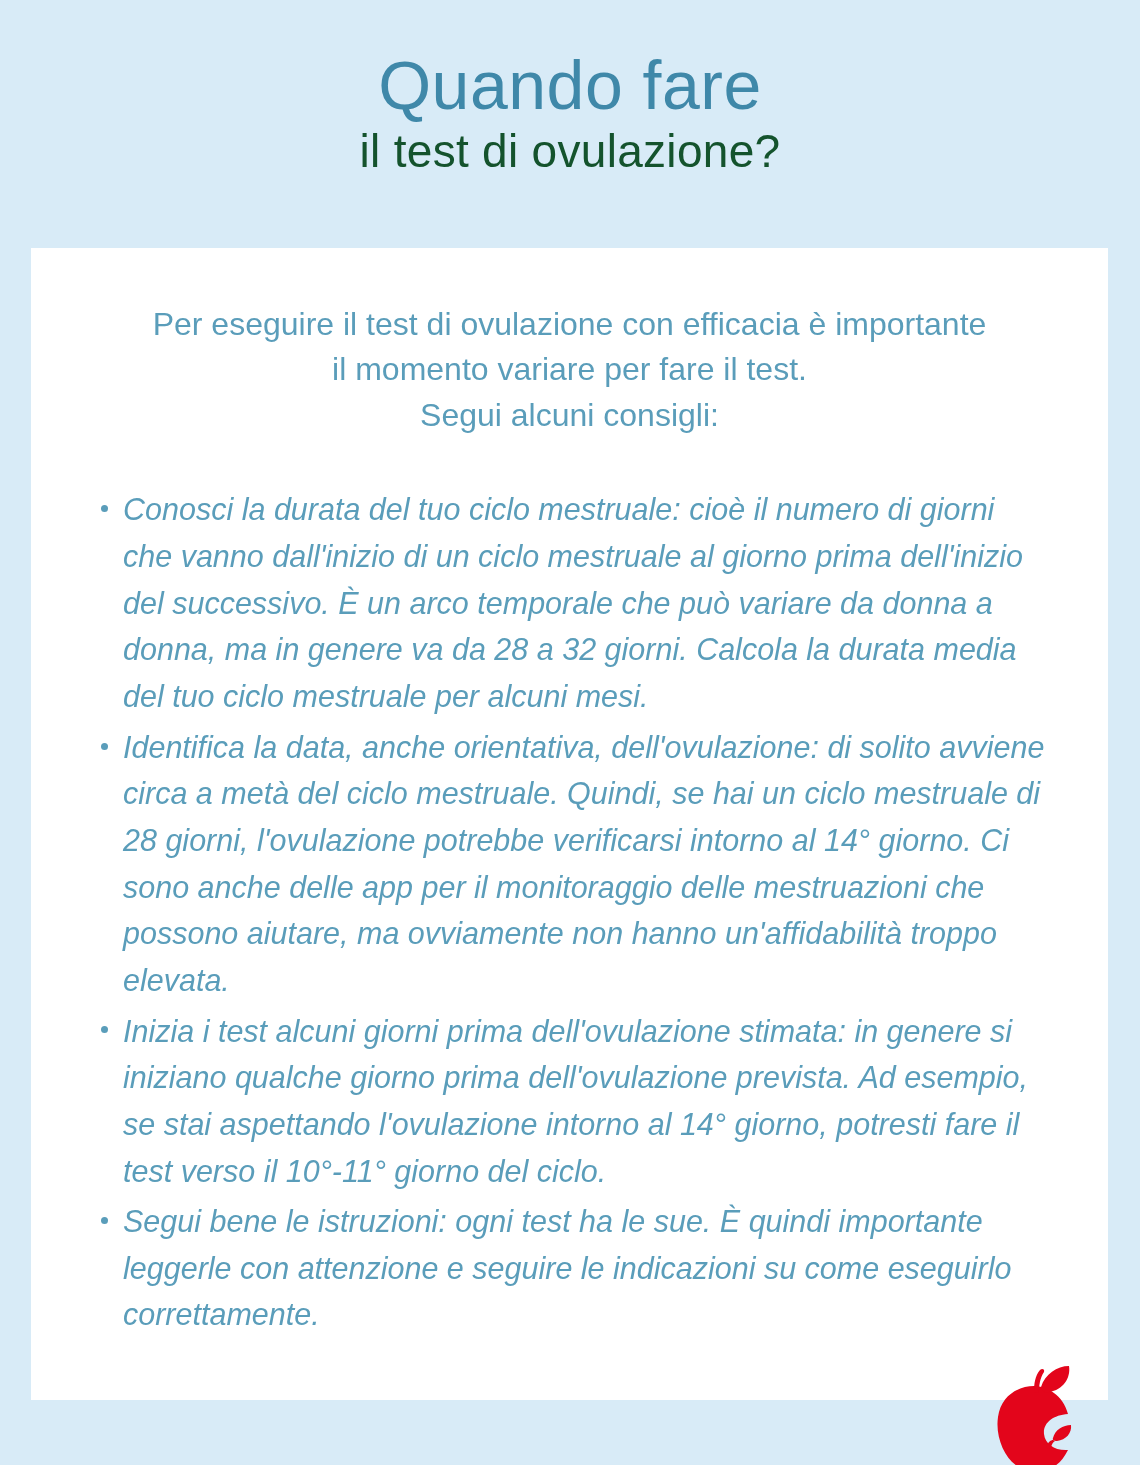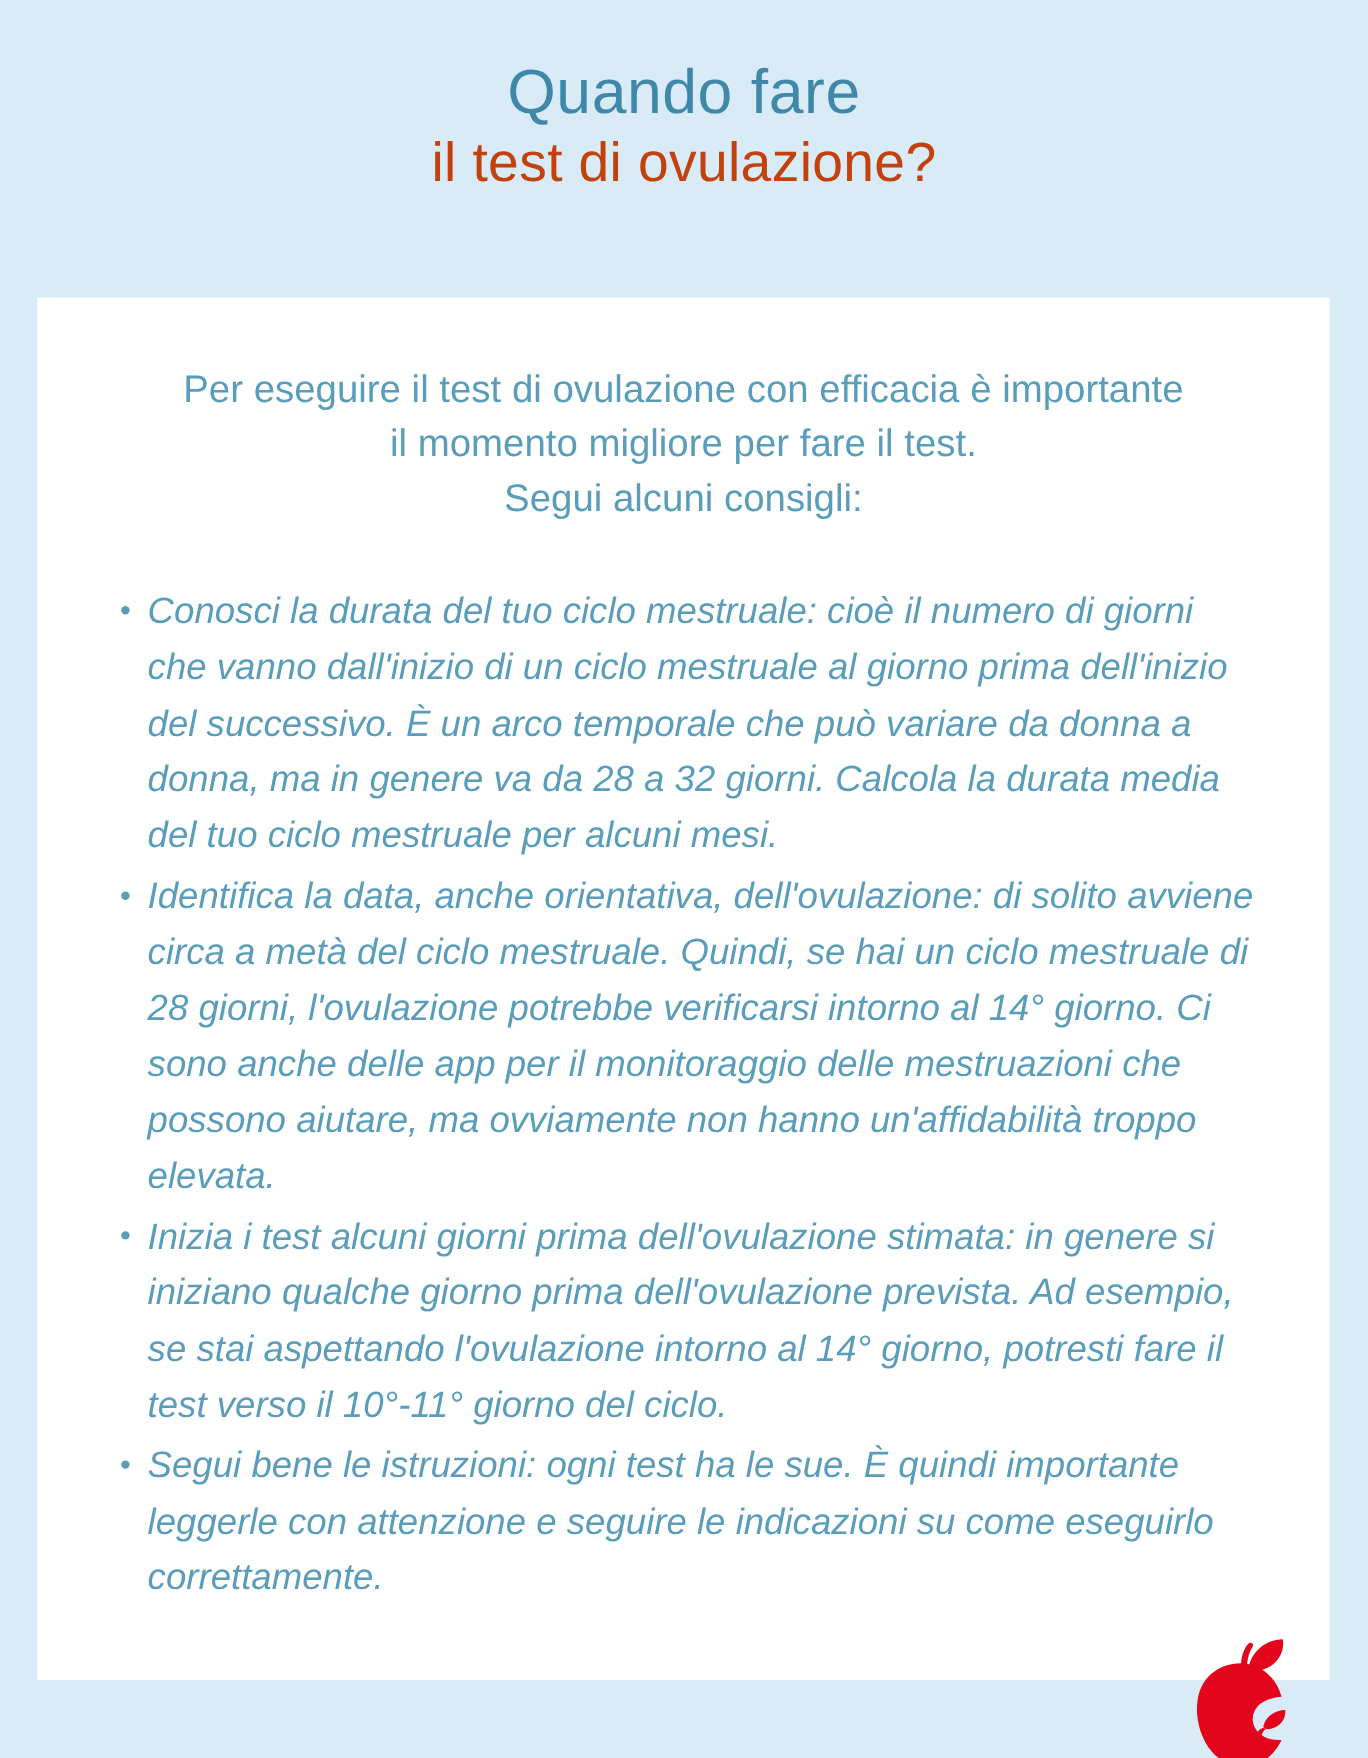--- a/index.html
+++ b/index.html
@@ -19,32 +19,32 @@
   
   .header {
     width: 1140px;
     height: 248px;
     box-sizing: border-box;
     padding-top: 52px;
     text-align: center;
     background: #d8ebf7;
   }
   .title-main {
-    font-size: 52px;
+    font-size: 68px;
     line-height: 0.98;
     font-weight: 400;
     color: #3f88a9;
     letter-spacing: 0.5px;
     margin: 0;
   }
   .title-sub {
     font-size: 46px;
     line-height: 1.15;
     font-weight: 400;
-    color: #c2410c;
+    color: #14532d;
     letter-spacing: 0.3px;
     margin: 6px 0 0 0;
   }
 
   
   .card {
     position: absolute;
     left: 31px;
     top: 248px;
     width: 1077px;
@@ -120,21 +120,21 @@
 
 <div class="header">
   <h1 class="title-main">Quando fare</h1>
   <h2 class="title-sub">il test di ovulazione?</h2>
 </div>
 
 <div class="card">
 
   <div class="intro">
     <p>Per eseguire il test di ovulazione con efficacia è importante</p>
-    <p>il momento migliore per fare il test.</p>
+    <p>il momento variare per fare il test.</p>
     <p>Segui alcuni consigli:</p>
   </div>
 
   <ul class="tips">
     <li>
       <span class="bullet"></span>
       <span>Conosci la durata del tuo ciclo mestruale: cioè il numero di giorni che vanno dall'inizio di un ciclo mestruale al giorno prima dell'inizio del successivo. È un arco temporale che può variare da donna a donna, ma in genere va da 28 a 32 giorni. Calcola la durata media del tuo ciclo mestruale per alcuni mesi.</span>
     </li>
     <li>
       <span class="bullet"></span>

